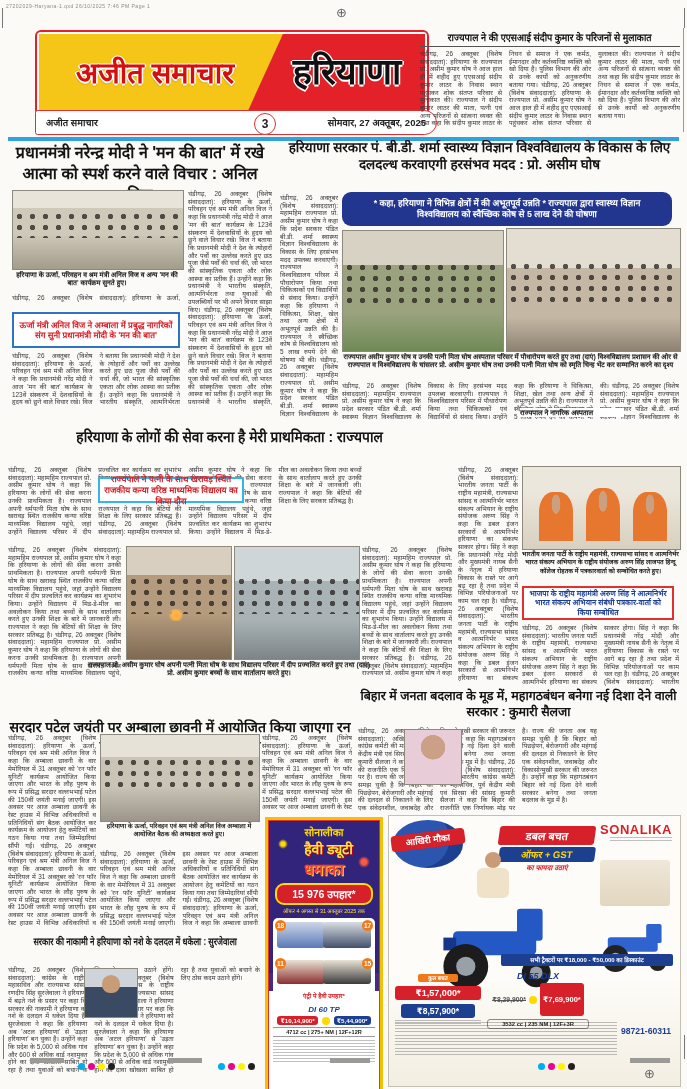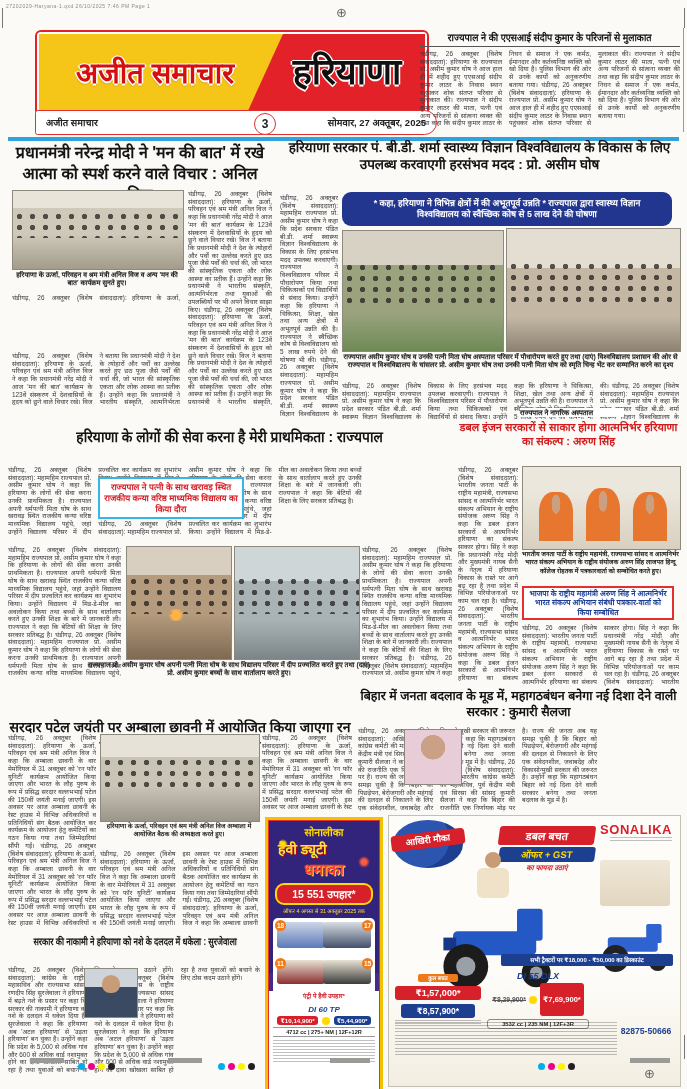--- a/index.html
+++ b/index.html
@@ -68,50 +68,50 @@
   <div class="abs hl" style="left:420px;top:30px;width:260px;font-size:10px;border-bottom:1px solid #555;padding-bottom:2px;"><span class="sq9">राज्यपाल ने की एएसआई संदीप कुमार के परिजनों से मुलाकात</span></div>
   <div class="abs bt" style="left:420px;top:50px;width:260px;height:83px;column-count:3;">चंडीगढ़, 26 अक्तूबर (विशेष संवाददाता): हरियाणा के राज्यपाल प्रो. असीम कुमार घोष ने आज हाल ही में शहीद हुए एएसआई संदीप कुमार लाठर के निवास स्थान पहुंचकर शोक संतप्त परिवार से मुलाकात की। राज्यपाल ने संदीप कुमार लाठर की माता, पत्नी एवं अन्य परिजनों से सांत्वना व्यक्त की तथा कहा कि संदीप कुमार लाठर के निधन से समाज ने एक कर्मठ, ईमानदार और कर्तव्यनिष्ठ व्यक्ति को खो दिया है। पुलिस विभाग की ओर से उनके कार्यों को अनुकरणीय बताया गया। चंडीगढ़, 26 अक्तूबर (विशेष संवाददाता): हरियाणा के राज्यपाल प्रो. असीम कुमार घोष ने आज हाल ही में शहीद हुए एएसआई संदीप कुमार लाठर के निवास स्थान पहुंचकर शोक संतप्त परिवार से मुलाकात की। राज्यपाल ने संदीप कुमार लाठर की माता, पत्नी एवं अन्य परिजनों से सांत्वना व्यक्त की तथा कहा कि संदीप कुमार लाठर के निधन से समाज ने एक कर्मठ, ईमानदार और कर्तव्यनिष्ठ व्यक्ति को खो दिया है। पुलिस विभाग की ओर से उनके कार्यों को अनुकरणीय बताया गया।</div>
 
   <div class="abs hl" style="left:8px;top:142px;width:264px;height:44px;font-size:16px;line-height:21px;">प्रधानमंत्री नरेन्द्र मोदी ने 'मन की बात' में रखे आत्मा को स्पर्श करने वाले विचार : अनिल विज</div>
   <div class="ph" style="left:12px;top:190px;width:170px;height:78px;background:linear-gradient(180deg,#e8e4da 0 22%,#cfc9ba 22% 55%,#a39c8b 100%);">
       <div class="dots"></div>
     </div>
   <div class="abs bt" style="left:188px;top:190px;width:84px;height:218px;column-count:1;">चंडीगढ़, 26 अक्तूबर (विशेष संवाददाता): हरियाणा के ऊर्जा, परिवहन एवं श्रम मंत्री अनिल विज ने कहा कि प्रधानमंत्री नरेंद्र मोदी ने आज 'मन की बात' कार्यक्रम के 123वें संस्करण में देशवासियों के हृदय को छूने वाले विचार रखे। विज ने बताया कि प्रधानमंत्री मोदी ने देश के त्योहारों और पर्वों का उल्लेख करते हुए छठ पूजा जैसे पर्वों की चर्चा की, जो भारत की सांस्कृतिक एकता और लोक आस्था का प्रतीक हैं। उन्होंने कहा कि प्रधानमंत्री ने भारतीय संस्कृति, आत्मनिर्भरता तथा युवाओं की उपलब्धियों पर भी अपने विचार साझा किए। चंडीगढ़, 26 अक्तूबर (विशेष संवाददाता): हरियाणा के ऊर्जा, परिवहन एवं श्रम मंत्री अनिल विज ने कहा कि प्रधानमंत्री नरेंद्र मोदी ने आज 'मन की बात' कार्यक्रम के 123वें संस्करण में देशवासियों के हृदय को छूने वाले विचार रखे। विज ने बताया कि प्रधानमंत्री मोदी ने देश के त्योहारों और पर्वों का उल्लेख करते हुए छठ पूजा जैसे पर्वों की चर्चा की, जो भारत की सांस्कृतिक एकता और लोक आस्था का प्रतीक हैं। उन्होंने कहा कि प्रधानमंत्री ने भारतीय संस्कृति, आत्मनिर्भरता तथा युवाओं की उपलब्धियों पर भी अपने विचार साझा किए।</div>
   <div class="abs cap" style="left:12px;top:271px;width:170px;height:20px;">हरियाणा के ऊर्जा, परिवहन व श्रम मंत्री अनिल विज व अन्य 'मन की बात' कार्यक्रम सुनते हुए।</div>
   <div class="abs bt" style="left:12px;top:294px;width:168px;height:15px;column-count:2;">चंडीगढ़, 26 अक्तूबर (विशेष संवाददाता): हरियाणा के ऊर्जा, परिवहन एवं श्रम मंत्री अनिल विज ने कहा कि प्रधानमंत्री नरेंद्र मोदी ने आज 'मन की बात' कार्यक्रम के 123वें संस्करण में देशवासियों के हृदय को छूने वाले विचार रखे। विज ने बताया कि प्रधानमंत्री मोदी ने देश के त्योहारों और पर्वों का उल्लेख करते हुए छठ पूजा जैसे पर्वों की चर्चा की, जो भारत की सांस्कृतिक एकता और लोक आस्था का प्रतीक हैं। उन्होंने कहा कि प्रधानमंत्री ने भारतीय संस्कृति, आत्मनिर्भरता तथा युवाओं की उपलब्धियों पर भी अपने विचार साझा किए।</div>
+  <div class="abs boxblue" style="left:12px;top:312px;width:168px;height:36px;box-sizing:border-box;">ऊर्जा मंत्री अनिल विज ने अम्बाला में प्रबुद्ध नागरिकों संग सुनी प्रधानमंत्री मोदी के 'मन की बात'</div>
   <div class="abs bt" style="left:12px;top:352px;width:168px;height:57px;column-count:2;">चंडीगढ़, 26 अक्तूबर (विशेष संवाददाता): हरियाणा के ऊर्जा, परिवहन एवं श्रम मंत्री अनिल विज ने कहा कि प्रधानमंत्री नरेंद्र मोदी ने आज 'मन की बात' कार्यक्रम के 123वें संस्करण में देशवासियों के हृदय को छूने वाले विचार रखे। विज ने बताया कि प्रधानमंत्री मोदी ने देश के त्योहारों और पर्वों का उल्लेख करते हुए छठ पूजा जैसे पर्वों की चर्चा की, जो भारत की सांस्कृतिक एकता और लोक आस्था का प्रतीक हैं। उन्होंने कहा कि प्रधानमंत्री ने भारतीय संस्कृति, आत्मनिर्भरता तथा युवाओं की उपलब्धियों पर भी अपने विचार साझा किए। चंडीगढ़, 26 अक्तूबर (विशेष संवाददाता): हरियाणा के ऊर्जा, परिवहन एवं श्रम मंत्री अनिल विज ने कहा कि प्रधानमंत्री नरेंद्र मोदी ने आज 'मन की बात' कार्यक्रम के 123वें संस्करण में देशवासियों के हृदय को छूने वाले विचार रखे। विज ने बताया कि प्रधानमंत्री मोदी ने देश के त्योहारों और पर्वों का उल्लेख करते हुए छठ पूजा जैसे पर्वों की चर्चा की, जो भारत की सांस्कृतिक एकता और लोक आस्था का प्रतीक हैं। उन्होंने कहा कि प्रधानमंत्री ने भारतीय संस्कृति, आत्मनिर्भरता तथा युवाओं की उपलब्धियों पर भी अपने विचार साझा किए।</div>
 
-  <div class="abs hl" style="left:280px;top:140px;width:399px;height:47px;font-size:13.5px;line-height:16.5px;overflow:hidden;">हरियाणा सरकार पं. बी.डी. शर्मा स्वास्थ्य विज्ञान विश्वविद्यालय के विकास के लिए उपलब्ध करवाएगी हरसंभव मदद : प्रो. असीम घोष</div>
+  <div class="abs hl" style="left:280px;top:140px;width:399px;height:47px;font-size:13.5px;line-height:16.5px;overflow:hidden;">हरियाणा सरकार पं. बी.डी. शर्मा स्वास्थ्य विज्ञान विश्वविद्यालय के विकास के लिए दलदल्ध करवाएगी हरसंभव मदद : प्रो. असीम घोष</div>
   <div class="abs navybox" style="left:342px;top:192px;width:330px;height:34px;box-sizing:border-box;">* कहा, हरियाणा ने विभिन्न क्षेत्रों में की अभूतपूर्व उन्नति  * राज्यपाल द्वारा स्वास्थ्य विज्ञान विश्वविद्यालय को स्वैच्छिक कोष से 5 लाख देने की घोषणा</div>
   <div class="abs bt" style="left:280px;top:194px;width:58px;height:228px;column-count:1;">चंडीगढ़, 26 अक्तूबर (विशेष संवाददाता): महामहिम राज्यपाल प्रो. असीम कुमार घोष ने कहा कि प्रदेश सरकार पंडित बी.डी. शर्मा स्वास्थ्य विज्ञान विश्वविद्यालय के विकास के लिए हरसंभव मदद उपलब्ध करवाएगी। राज्यपाल ने विश्वविद्यालय परिसर में पौधारोपण किया तथा चिकित्सकों एवं विद्यार्थियों से संवाद किया। उन्होंने कहा कि हरियाणा ने चिकित्सा, शिक्षा, खेल तथा अन्य क्षेत्रों में अभूतपूर्व उन्नति की है। राज्यपाल ने स्वैच्छिक कोष से विश्वविद्यालय को 5 लाख रुपये देने की घोषणा भी की। चंडीगढ़, 26 अक्तूबर (विशेष संवाददाता): महामहिम राज्यपाल प्रो. असीम कुमार घोष ने कहा कि प्रदेश सरकार पंडित बी.डी. शर्मा स्वास्थ्य विज्ञान विश्वविद्यालय के विकास के लिए हरसंभव मदद उपलब्ध करवाएगी। राज्यपाल ने विश्वविद्यालय परिसर में पौधारोपण किया तथा चिकित्सकों एवं विद्यार्थियों से संवाद किया। उन्होंने कहा कि हरियाणा ने चिकित्सा, शिक्षा, खेल तथा अन्य क्षेत्रों में अभूतपूर्व उन्नति की है। राज्यपाल ने स्वैच्छिक कोष से विश्वविद्यालय को 5 लाख रुपये देने की घोषणा भी की।</div>
   <div class="ph" style="left:342px;top:230px;width:160px;height:120px;background:linear-gradient(180deg,#d8d2c4 0 28%,#9aa37e 28% 68%,#6f8a55 100%);">
       <div class="dots"></div>
     </div>
   <div class="ph" style="left:506px;top:228px;width:173px;height:122px;background:linear-gradient(180deg,#e4ded2 0 32%,#c4b8a4 32% 72%,#8d8272 100%);">
       <div class="dots"></div>
     </div>
   <div class="abs cap" style="left:342px;top:353px;width:337px;height:26px;">राज्यपाल असीम कुमार घोष व उनकी पत्नी मिता घोष अस्पताल परिसर में पौधारोपण करते हुए तथा (दाएं) विश्वविद्यालय प्रशासन की ओर से राज्यपाल व विश्वविद्यालय के चांसलर प्रो. असीम कुमार घोष तथा उनकी पत्नी मिता घोष को स्मृति चिन्ह भेंट कर सम्मानित करने का दृश्य</div>
   <div class="abs bt" style="left:342px;top:382px;width:337px;height:40px;column-count:4;">चंडीगढ़, 26 अक्तूबर (विशेष संवाददाता): महामहिम राज्यपाल प्रो. असीम कुमार घोष ने कहा कि प्रदेश सरकार पंडित बी.डी. शर्मा स्वास्थ्य विज्ञान विश्वविद्यालय के विकास के लिए हरसंभव मदद उपलब्ध करवाएगी। राज्यपाल ने विश्वविद्यालय परिसर में पौधारोपण किया तथा चिकित्सकों एवं विद्यार्थियों से संवाद किया। उन्होंने कहा कि हरियाणा ने चिकित्सा, शिक्षा, खेल तथा अन्य क्षेत्रों में अभूतपूर्व उन्नति की है। राज्यपाल ने स्वैच्छिक कोष से विश्वविद्यालय को 5 लाख रुपये देने की घोषणा भी की। चंडीगढ़, 26 अक्तूबर (विशेष संवाददाता): महामहिम राज्यपाल प्रो. असीम कुमार घोष ने कहा कि प्रदेश सरकार पंडित बी.डी. शर्मा स्वास्थ्य विज्ञान विश्वविद्यालय के विकास के लिए हरसंभव मदद उपलब्ध करवाएगी। राज्यपाल ने विश्वविद्यालय परिसर में पौधारोपण किया तथा चिकित्सकों एवं विद्यार्थियों से संवाद किया। उन्होंने कहा कि हरियाणा ने चिकित्सा, शिक्षा, खेल तथा अन्य क्षेत्रों में अभूतपूर्व उन्नति की है। राज्यपाल ने स्वैच्छिक कोष से विश्वविद्यालय को 5 लाख रुपये देने की घोषणा भी की।</div>
   <div class="abs subbold" style="left:520px;top:408px;width:104px;">राज्यपाल ने नागरिक अस्पताल</div>
 
   <div class="abs hl" style="left:8px;top:426px;width:444px;font-size:15px;"><span class="sq9">हरियाणा के लोगों की सेवा करना है मेरी प्राथमिकता : राज्यपाल</span></div>
   <div class="abs bt" style="left:8px;top:466px;width:444px;height:76px;column-count:5;">चंडीगढ़, 26 अक्तूबर (विशेष संवाददाता): महामहिम राज्यपाल प्रो. असीम कुमार घोष ने कहा कि हरियाणा के लोगों की सेवा करना उनकी प्राथमिकता है। राज्यपाल अपनी धर्मपत्नी मिता घोष के साथ खरावड़ स्थित राजकीय कन्या वरिष्ठ माध्यमिक विद्यालय पहुंचे, जहां उन्होंने विद्यालय परिसर में दीप प्रज्वलित कर कार्यक्रम का शुभारंभ किया। उन्होंने विद्यालय में मिड-डे-मील का अवलोकन किया तथा बच्चों के साथ वार्तालाप करते हुए उनकी शिक्षा के बारे में जानकारी ली। राज्यपाल ने कहा कि बेटियों की शिक्षा के लिए सरकार प्रतिबद्ध है। चंडीगढ़, 26 अक्तूबर (विशेष संवाददाता): महामहिम राज्यपाल प्रो. असीम कुमार घोष ने कहा कि हरियाणा के लोगों की सेवा करना उनकी प्राथमिकता है। राज्यपाल अपनी धर्मपत्नी मिता घोष के साथ खरावड़ स्थित राजकीय कन्या वरिष्ठ माध्यमिक विद्यालय पहुंचे, जहां उन्होंने विद्यालय परिसर में दीप प्रज्वलित कर कार्यक्रम का शुभारंभ किया। उन्होंने विद्यालय में मिड-डे-मील का अवलोकन किया तथा बच्चों के साथ वार्तालाप करते हुए उनकी शिक्षा के बारे में जानकारी ली। राज्यपाल ने कहा कि बेटियों की शिक्षा के लिए सरकार प्रतिबद्ध है।</div>
-  <div class="abs boxcyan" style="left:98px;top:477px;width:146px;height:42px;box-sizing:border-box;">राज्यपाल ने पत्नी के साथ खरावड़ स्थित राजकीय कन्या वरिष्ठ माध्यमिक विद्यालय का किया दौरा</div>
+  <div class="abs boxcyan" style="left:98px;top:477px;width:146px;height:26px;box-sizing:border-box;">राज्यपाल ने पत्नी के साथ खरावड़ स्थित राजकीय कन्या वरिष्ठ माध्यमिक विद्यालय का किया दौरा</div>
   <div class="abs bt" style="left:8px;top:546px;width:113px;height:138px;column-count:1;">चंडीगढ़, 26 अक्तूबर (विशेष संवाददाता): महामहिम राज्यपाल प्रो. असीम कुमार घोष ने कहा कि हरियाणा के लोगों की सेवा करना उनकी प्राथमिकता है। राज्यपाल अपनी धर्मपत्नी मिता घोष के साथ खरावड़ स्थित राजकीय कन्या वरिष्ठ माध्यमिक विद्यालय पहुंचे, जहां उन्होंने विद्यालय परिसर में दीप प्रज्वलित कर कार्यक्रम का शुभारंभ किया। उन्होंने विद्यालय में मिड-डे-मील का अवलोकन किया तथा बच्चों के साथ वार्तालाप करते हुए उनकी शिक्षा के बारे में जानकारी ली। राज्यपाल ने कहा कि बेटियों की शिक्षा के लिए सरकार प्रतिबद्ध है। चंडीगढ़, 26 अक्तूबर (विशेष संवाददाता): महामहिम राज्यपाल प्रो. असीम कुमार घोष ने कहा कि हरियाणा के लोगों की सेवा करना उनकी प्राथमिकता है। राज्यपाल अपनी धर्मपत्नी मिता घोष के साथ खरावड़ स्थित राजकीय कन्या वरिष्ठ माध्यमिक विद्यालय पहुंचे, जहां उन्होंने विद्यालय परिसर में दीप प्रज्वलित कर कार्यक्रम का शुभारंभ किया। उन्होंने विद्यालय में मिड-डे-मील का अवलोकन किया तथा बच्चों के साथ वार्तालाप करते हुए उनकी शिक्षा के बारे में जानकारी ली। राज्यपाल ने कहा कि बेटियों की शिक्षा के लिए सरकार प्रतिबद्ध है।</div>
   <div class="ph" style="left:126px;top:546px;width:104px;height:112px;background:linear-gradient(180deg,#d9cfc0 0 25%,#b59b7e 25% 60%,#7e6a52 100%);">
       <div class="dots"></div>
       <div class="abs" style="left:38%;top:55%;width:18px;height:12px;background:radial-gradient(circle,#ffb347 0 40%,transparent 70%);"></div>
     </div>
   <div class="ph" style="left:234px;top:546px;width:124px;height:112px;background:linear-gradient(180deg,#cfd6d8 0 30%,#a9b3b6 30% 65%,#7c8487 100%);">
       <div class="dots"></div>
     </div>
   <div class="abs bt" style="left:362px;top:546px;width:90px;height:138px;column-count:1;">चंडीगढ़, 26 अक्तूबर (विशेष संवाददाता): महामहिम राज्यपाल प्रो. असीम कुमार घोष ने कहा कि हरियाणा के लोगों की सेवा करना उनकी प्राथमिकता है। राज्यपाल अपनी धर्मपत्नी मिता घोष के साथ खरावड़ स्थित राजकीय कन्या वरिष्ठ माध्यमिक विद्यालय पहुंचे, जहां उन्होंने विद्यालय परिसर में दीप प्रज्वलित कर कार्यक्रम का शुभारंभ किया। उन्होंने विद्यालय में मिड-डे-मील का अवलोकन किया तथा बच्चों के साथ वार्तालाप करते हुए उनकी शिक्षा के बारे में जानकारी ली। राज्यपाल ने कहा कि बेटियों की शिक्षा के लिए सरकार प्रतिबद्ध है। चंडीगढ़, 26 अक्तूबर (विशेष संवाददाता): महामहिम राज्यपाल प्रो. असीम कुमार घोष ने कहा कि हरियाणा के लोगों की सेवा करना उनकी प्राथमिकता है। राज्यपाल अपनी धर्मपत्नी मिता घोष के साथ खरावड़ स्थित राजकीय कन्या वरिष्ठ माध्यमिक विद्यालय पहुंचे, जहां उन्होंने विद्यालय परिसर में दीप प्रज्वलित कर कार्यक्रम का शुभारंभ किया। उन्होंने विद्यालय में मिड-डे-मील का अवलोकन किया तथा बच्चों के साथ वार्तालाप करते हुए उनकी शिक्षा के बारे में जानकारी ली। राज्यपाल ने कहा कि बेटियों की शिक्षा के लिए सरकार प्रतिबद्ध है।</div>
   <div class="abs cap" style="left:86px;top:661px;width:286px;height:24px;">राज्यपाल प्रो. असीम कुमार घोष अपनी पत्नी मिता घोष के साथ विद्यालय परिसर में दीप प्रज्वलित करते हुए तथा (दाएं) प्रो. असीम कुमार बच्चों के साथ वार्तालाप करते हुए।</div>
 
-  <div class="abs hl hl-red" style="left:458px;top:420px;width:221px;height:42px;font-size:11px;line-height:14px;overflow:hidden;">डबल इंजन सरकारों से साकार होगा आत्मनिर्भर हरियाणा का संकल्प : अरुण सिंह</div>
   <div class="abs bt" style="left:458px;top:466px;width:60px;height:222px;column-count:1;">चंडीगढ़, 26 अक्तूबर (विशेष संवाददाता): भारतीय जनता पार्टी के राष्ट्रीय महामंत्री, राज्यसभा सांसद व आत्मनिर्भर भारत संकल्प अभियान के राष्ट्रीय संयोजक अरुण सिंह ने कहा कि डबल इंजन सरकारों से आत्मनिर्भर हरियाणा का संकल्प साकार होगा। सिंह ने कहा कि प्रधानमंत्री नरेंद्र मोदी और मुख्यमंत्री नायब सैनी के नेतृत्व में हरियाणा विकास के रास्ते पर आगे बढ़ रहा है तथा प्रदेश में विभिन्न परियोजनाओं पर काम चल रहा है। चंडीगढ़, 26 अक्तूबर (विशेष संवाददाता): भारतीय जनता पार्टी के राष्ट्रीय महामंत्री, राज्यसभा सांसद व आत्मनिर्भर भारत संकल्प अभियान के राष्ट्रीय संयोजक अरुण सिंह ने कहा कि डबल इंजन सरकारों से आत्मनिर्भर हरियाणा का संकल्प साकार होगा। सिंह ने कहा कि प्रधानमंत्री नरेंद्र मोदी और मुख्यमंत्री नायब सैनी के नेतृत्व में हरियाणा विकास के रास्ते पर आगे बढ़ रहा है तथा प्रदेश में विभिन्न परियोजनाओं पर काम चल रहा है।</div>
   <div class="ph" style="left:522px;top:466px;width:157px;height:82px;background:linear-gradient(180deg,#ece7dc 0 30%,#d8d0bf 100%);">
     <div class="abs" style="left:10%;top:30%;width:22%;height:60%;background:radial-gradient(ellipse at 50% 25%,#caa080 0 18%,#e7762e 19% 100%);border-radius:40% 40% 0 0;"></div>
     <div class="abs" style="left:40%;top:26%;width:22%;height:64%;background:radial-gradient(ellipse at 50% 25%,#caa080 0 18%,#e7762e 19% 100%);border-radius:40% 40% 0 0;"></div>
     <div class="abs" style="left:70%;top:30%;width:22%;height:60%;background:radial-gradient(ellipse at 50% 25%,#caa080 0 18%,#e7762e 19% 100%);border-radius:40% 40% 0 0;"></div>
   </div>
   <div class="abs cap" style="left:522px;top:550px;width:157px;height:32px;font-size:6.3px;">भारतीय जनता पार्टी के राष्ट्रीय महामंत्री, राज्यसभा सांसद व आत्मनिर्भर भारत संकल्प अभियान के राष्ट्रीय संयोजक अरुण सिंह लाजपत हिन्दू कॉलेज रोहतक में पत्रकारवार्ता को सम्बोधित करते हुए।</div>
   <div class="abs boxred" style="left:522px;top:586px;width:152px;height:34px;box-sizing:border-box;">भाजपा के राष्ट्रीय महामंत्री अरुण सिंह ने आत्मनिर्भर भारत संकल्प अभियान संबंधी पत्रकार-वार्ता को किया सम्बोधित</div>
   <div class="abs bt" style="left:522px;top:624px;width:157px;height:64px;column-count:2;">चंडीगढ़, 26 अक्तूबर (विशेष संवाददाता): भारतीय जनता पार्टी के राष्ट्रीय महामंत्री, राज्यसभा सांसद व आत्मनिर्भर भारत संकल्प अभियान के राष्ट्रीय संयोजक अरुण सिंह ने कहा कि डबल इंजन सरकारों से आत्मनिर्भर हरियाणा का संकल्प साकार होगा। सिंह ने कहा कि प्रधानमंत्री नरेंद्र मोदी और मुख्यमंत्री नायब सैनी के नेतृत्व में हरियाणा विकास के रास्ते पर आगे बढ़ रहा है तथा प्रदेश में विभिन्न परियोजनाओं पर काम चल रहा है। चंडीगढ़, 26 अक्तूबर (विशेष संवाददाता): भारतीय जनता पार्टी के राष्ट्रीय महामंत्री, राज्यसभा सांसद व आत्मनिर्भर भारत संकल्प अभियान के राष्ट्रीय संयोजक अरुण सिंह ने कहा कि डबल इंजन सरकारों से आत्मनिर्भर हरियाणा का संकल्प साकार होगा। सिंह ने कहा कि प्रधानमंत्री नरेंद्र मोदी और मुख्यमंत्री नायब सैनी के नेतृत्व में हरियाणा विकास के रास्ते पर आगे बढ़ रहा है तथा प्रदेश में विभिन्न परियोजनाओं पर काम चल रहा है।</div>
 
@@ -132,23 +132,23 @@
   <div class="abs bt" style="left:8px;top:966px;width:252px;height:114px;column-count:3;">चंडीगढ़, 26 अक्तूबर (विशेष संवाददाता): कांग्रेस के राष्ट्रीय महासचिव और राज्यसभा सांसद रणदीप सिंह सुरजेवाला ने हरियाणा में बढ़ते नशे के प्रसार पर कहा कि सरकार की नाकामी ने हरियाणा को नशे के दलदल में धकेल दिया है। सुरजेवाला ने कहा कि हरियाणा अब 'अटल हरियाणा' से 'उड़ता हरियाणा' बन चुका है। उन्होंने कहा कि प्रदेश के 5,000 से अधिक गांव और 600 से अधिक वार्ड नशामुक्त होने का दावा खोखला साबित हो रहा है तथा युवाओं को बचाने के लिए ठोस कदम उठाने होंगे। चंडीगढ़, 26 अक्तूबर (विशेष संवाददाता): कांग्रेस के राष्ट्रीय महासचिव और राज्यसभा सांसद रणदीप सिंह सुरजेवाला ने हरियाणा में बढ़ते नशे के प्रसार पर कहा कि सरकार की नाकामी ने हरियाणा को नशे के दलदल में धकेल दिया है। सुरजेवाला ने कहा कि हरियाणा अब 'अटल हरियाणा' से 'उड़ता हरियाणा' बन चुका है। उन्होंने कहा कि प्रदेश के 5,000 से अधिक गांव और 600 से अधिक वार्ड नशामुक्त होने का दावा खोखला साबित हो रहा है तथा युवाओं को बचाने के लिए ठोस कदम उठाने होंगे।</div>
   <div class="ph" style="left:84px;top:968px;width:52px;height:48px;background:linear-gradient(180deg,#cfd4da 0 38%,#3a4a63 38% 100%);">
       <div class="abs" style="left:32%;top:12%;width:36%;height:38%;background:#c99c78;border-radius:50% 50% 45% 45%;"></div>
     </div>
 
   <div class="abs" style="left:265px;top:817px;width:118px;height:300px;border:3px solid #f2c200;box-sizing:border-box;background:linear-gradient(180deg,#31247a 0 52%,#452a86 52% 58%,#ffffff 58% 100%);">
     <div style="border:1px solid #e23030;height:100%;box-sizing:border-box;position:relative;overflow:hidden;">
       <div class="abs" style="left:8%;top:6%;width:10px;height:10px;background:radial-gradient(circle,#ffd900 0 30%,transparent 70%);"></div>
       <div class="abs" style="right:8%;top:12%;width:12px;height:12px;background:radial-gradient(circle,#ff5a3c 0 30%,transparent 70%);"></div>
       <div style="text-align:center;font-size:10.5px;font-weight:900;color:#ffd900;margin-top:4px;">सोनालीका</div>
-      <div style="font-size:14px;font-weight:900;color:#ffe13a;text-shadow:1px 1px 0 #b3001b;margin-left:9px;">हैवी ड्यूटी</div>
+      <div style="text-align:center;font-size:14px;font-weight:900;color:#ffe13a;text-shadow:1px 1px 0 #b3001b;margin-left:9px;">हैवी ड्यूटी</div>
       <div style="text-align:center;font-size:16px;font-weight:900;color:#ff3b2f;text-shadow:1px 1px 0 #ffe13a;">धमाका</div>
-      <div style="margin:3px auto 0;width:86%;background:#d6202a;border:2px solid #ffd900;border-radius:9px;color:#fff;font-size:10.5px;font-weight:900;text-align:center;padding:2px 0;">15 551 उपहार*</div>
+      <div style="margin:3px auto 0;width:86%;background:#d6202a;border:2px solid #ffd900;border-radius:9px;color:#fff;font-size:10.5px;font-weight:900;text-align:center;padding:2px 0;">15 976 उपहार*</div>
       <div style="text-align:center;font-size:5.4px;color:#ffe13a;margin-top:2px;">ऑफर 4 अगस्त से 31 अक्तूबर 2025 तक</div>
       <div style="margin:3px 4px 0;background:#fff;border-radius:5px;position:relative;height:84px;">
         <div class="abs" style="left:4px;top:4px;width:48px;height:26px;background:linear-gradient(180deg,#cdd6e6,#5a79b8);border-radius:3px;"></div>
         <div class="abs" style="right:4px;top:4px;width:48px;height:26px;background:linear-gradient(180deg,#d8dde2,#44506b);border-radius:3px;"></div>
         <div class="abs" style="left:4px;top:42px;width:48px;height:24px;background:linear-gradient(180deg,#e8e2d4,#8b2f2f);border-radius:3px;"></div>
         <div class="abs" style="right:4px;top:42px;width:48px;height:24px;background:linear-gradient(180deg,#e8e2d4,#3c3c3c);border-radius:3px;"></div>
         <div class="abs" style="left:2px;top:2px;width:11px;height:11px;border-radius:50%;background:#f07a1a;color:#fff;font-size:6.5px;font-weight:800;display:flex;align-items:center;justify-content:center;">18</div>
         <div class="abs" style="right:2px;top:2px;width:11px;height:11px;border-radius:50%;background:#f07a1a;color:#fff;font-size:6.5px;font-weight:800;display:flex;align-items:center;justify-content:center;">17</div>
         <div class="abs" style="left:2px;top:40px;width:11px;height:11px;border-radius:50%;background:#f07a1a;color:#fff;font-size:6.5px;font-weight:800;display:flex;align-items:center;justify-content:center;">11</div>
         <div class="abs" style="right:2px;top:40px;width:11px;height:11px;border-radius:50%;background:#f07a1a;color:#fff;font-size:6.5px;font-weight:800;display:flex;align-items:center;justify-content:center;">15</div>
@@ -219,21 +219,21 @@
         <span style="width:8px;height:8px;border-radius:50%;background:#ffd900;display:inline-block;"></span>
         <span class="pill" style="background:#d6202a;font-size:7.6px;padding:12px 3px;">₹7,69,900*</span>
       </div>
       <div style="border:1px solid #888;border-radius:3px;font-size:5.8px;font-weight:800;color:#222;margin-top:3px;padding:1px 0;">3532 cc | 235 NM | 12F+3R</div>
     </div>
     <div style="position:absolute;left:6px;top:206px;width:222px;">
       <div class="fl" style="height:10px;"></div>
       <div class="fl" style="height:10px;margin-top:3px;"></div>
       <div class="fl" style="height:8px;margin-top:3px;"></div>
     </div>
-    <div class="abs" style="right:6px;top:210px;width:56px;text-align:center;color:#1d3f8f;font-size:8.6px;font-weight:900;">82875-50666</div>
+    <div class="abs" style="right:6px;top:210px;width:56px;text-align:center;color:#1d3f8f;font-size:8.6px;font-weight:900;">98721-60311</div>
   </div>
 
   <div class="abs graybar" style="left:30px;top:1058px;width:34px;"></div>
   <div class="abs cmyk" style="left:78px;top:1056px;"><span style="background:#00aeef"></span><span style="background:#ec008c"></span><span style="background:#fff200"></span><span style="background:#231f20"></span></div>
   <div class="abs graybar" style="left:168px;top:1058px;width:34px;"></div>
   <div class="abs cmyk" style="left:218px;top:1056px;"><span style="background:#00aeef"></span><span style="background:#ec008c"></span><span style="background:#fff200"></span><span style="background:#231f20"></span></div>
   <div class="abs graybar" style="left:330px;top:1058px;width:40px;"></div>
   <div class="abs cmyk" style="left:538px;top:1056px;"><span style="background:#00aeef"></span><span style="background:#ec008c"></span><span style="background:#fff200"></span><span style="background:#231f20"></span></div>
   <div class="abs graybar" style="left:630px;top:1058px;width:40px;"></div>
   <div class="abs regmark" style="left:644px;top:1066px;">⊕</div>

